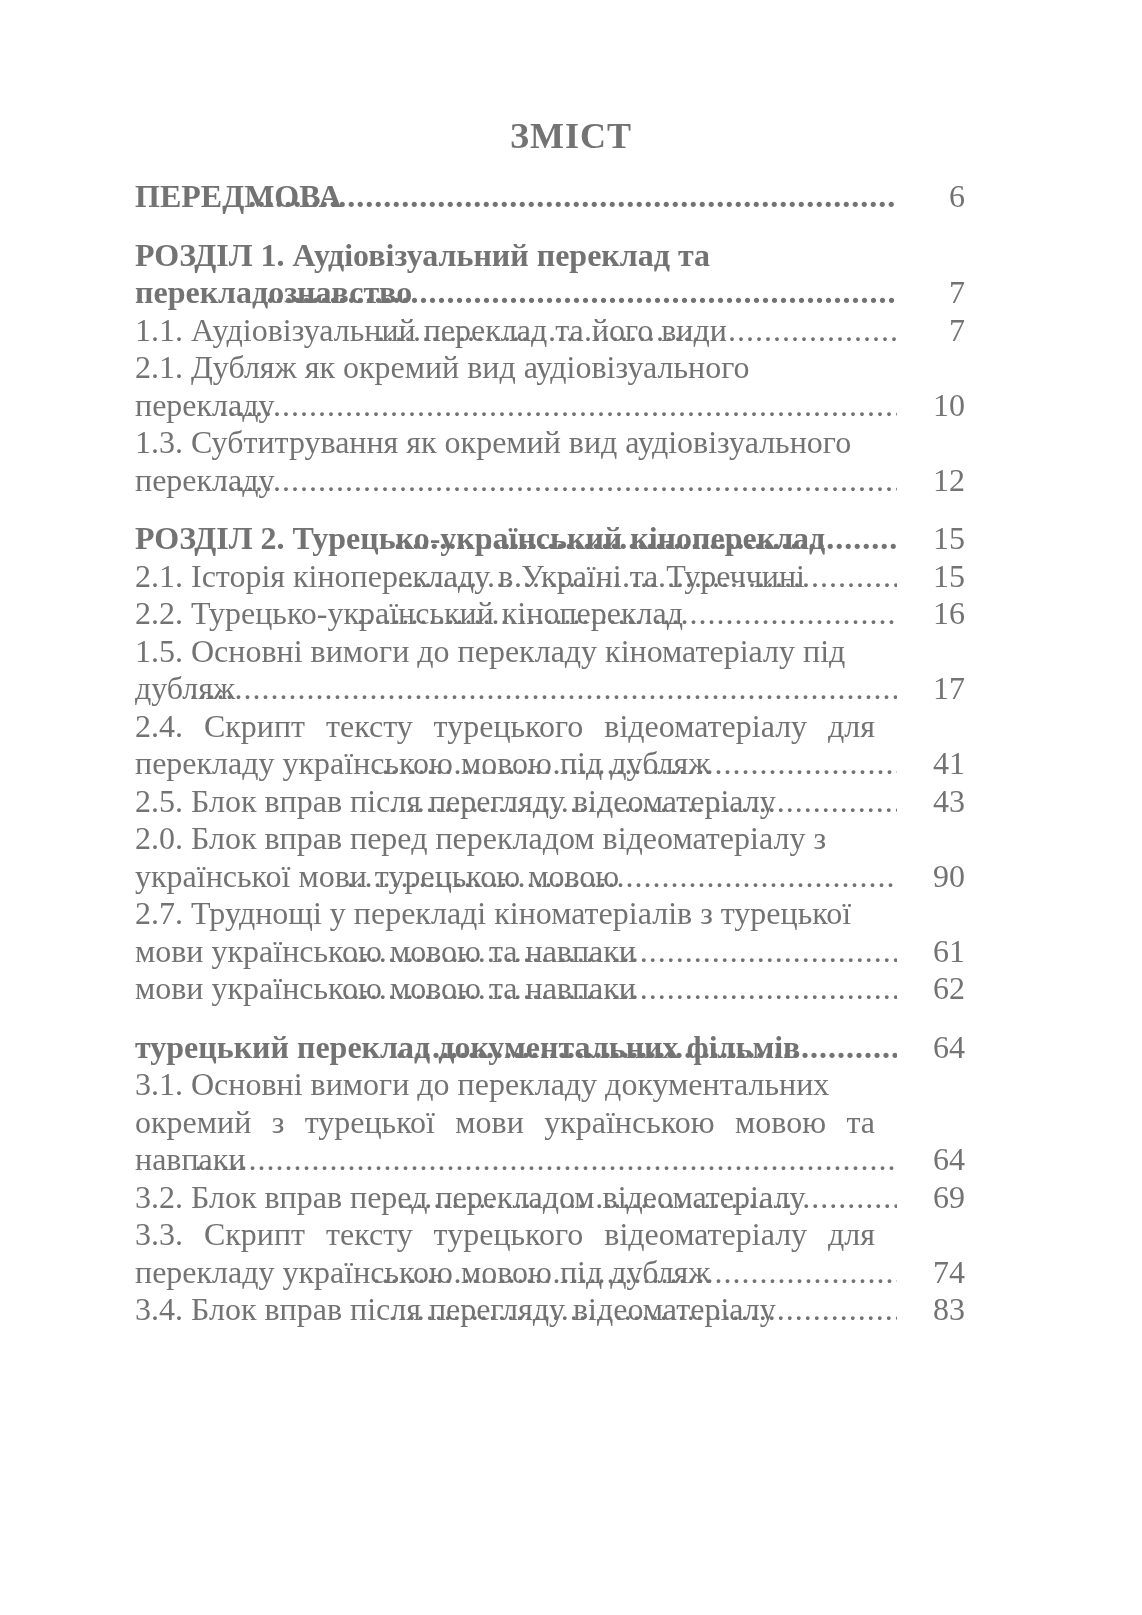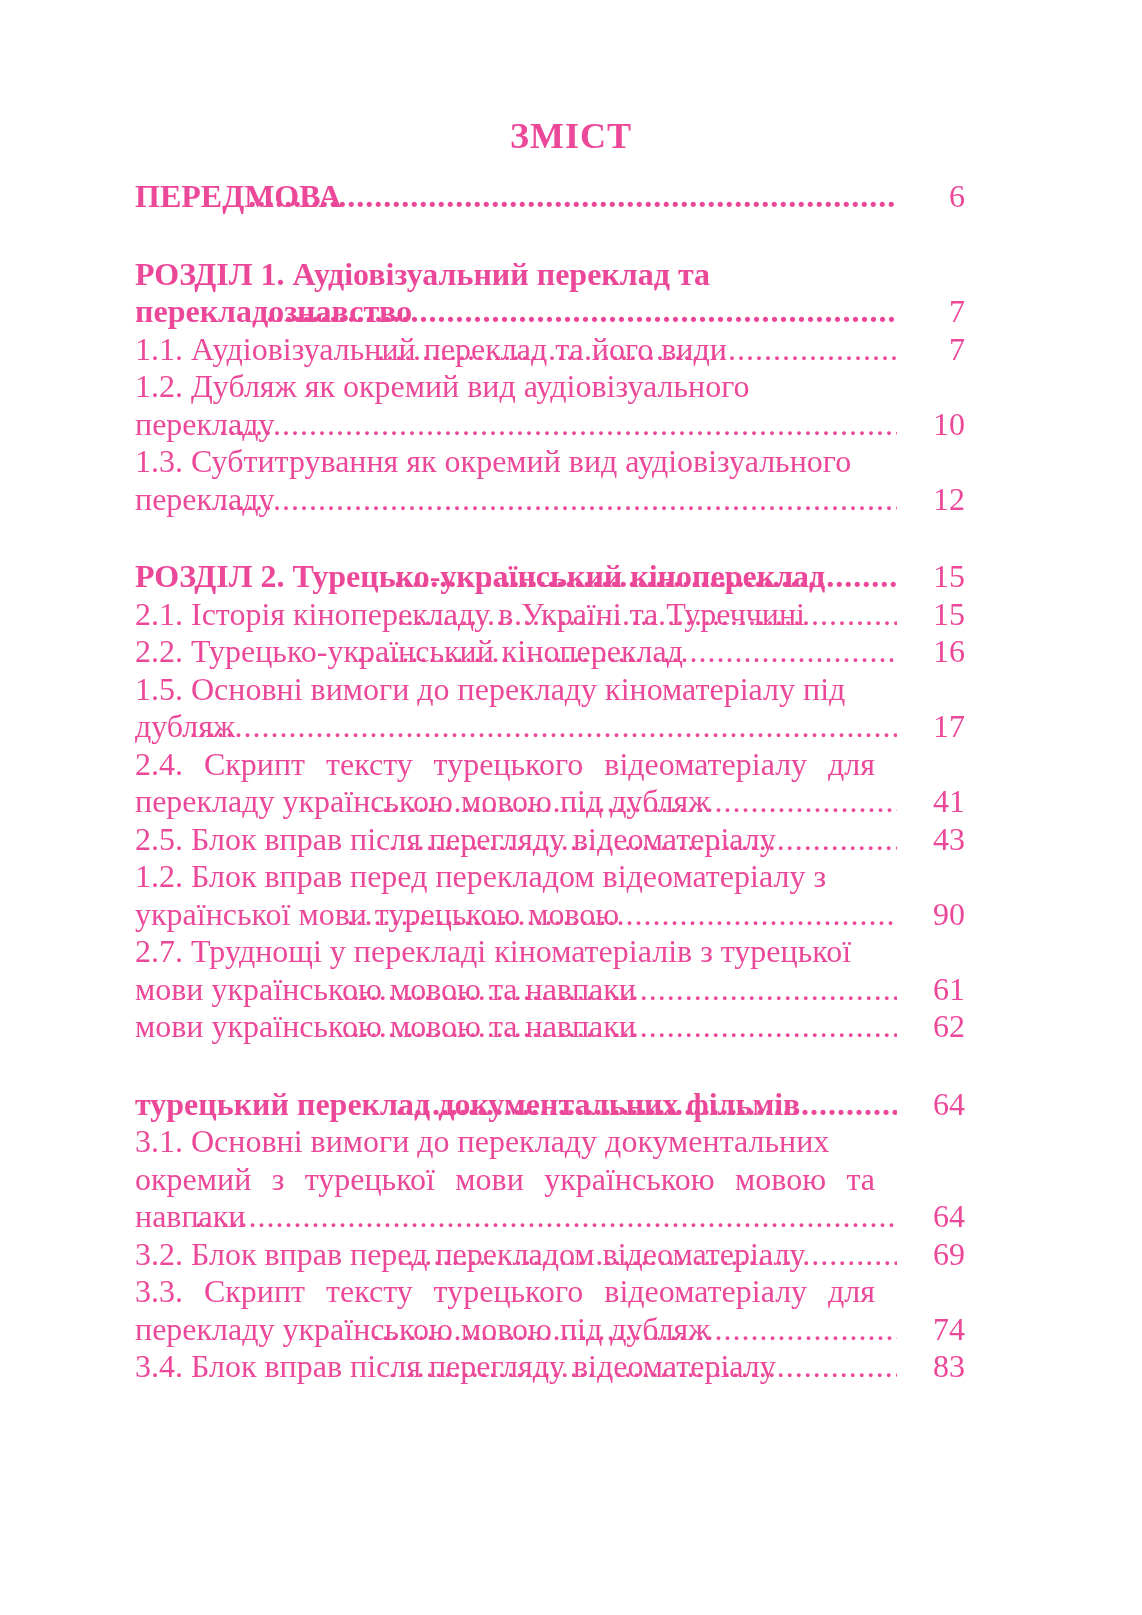--- a/index.html
+++ b/index.html
@@ -5,21 +5,21 @@
   html, body {
     margin: 0;
     padding: 0;
     background: #ffffff;
   }
   .page {
     position: relative;
     width: 1142px;
     height: 1402px;
     background: #ffffff;
-    color: #ec4899;
+    color: #737373;
     font-family: "Liberation Serif", "DejaVu Serif", serif;
     font-size: 32px;
     overflow: hidden;
     text-decoration: underline;
   }
   .content {
     position: absolute;
     left: 135px;
     top: 0;
     width: 872px;
@@ -29,21 +29,21 @@
     font-size: 36px;
     font-weight: bold;
     line-height: 40px;
     text-align: center;
     letter-spacing: 1px;
   }
   .entries {
     margin-top: 22px;
   }
   .entry.gap-before {
-    margin-top: 40px;
+    margin-top: 21px;
   }
   .entry.bold {
     font-weight: bold;
   }
   .row {
     display: flex;
     align-items: baseline;
     width: 830px;
     line-height: 37.5px;
     white-space: nowrap;
@@ -114,21 +114,21 @@
         </div>
         <div class="entry">
           <div class="row">
             <span class="txt">1.1. Аудіовізуальний переклад та його види </span>
             <span class="leader after-space"></span>
             <span class="pg">7</span>
           </div>
         </div>
         <div class="entry">
           <div class="row">
-            <span class="txt">1.2. Дубляж як окремий вид аудіовізуального</span>
+            <span class="txt">2.1. Дубляж як окремий вид аудіовізуального</span>
           </div>
           <div class="row">
             <span class="txt">перекладу </span>
             <span class="leader after-space"></span>
             <span class="pg">10</span>
           </div>
         </div>
         <div class="entry">
           <div class="row">
             <span class="txt">1.3. Субтитрування як окремий вид аудіовізуального</span>
@@ -182,21 +182,21 @@
         </div>
         <div class="entry">
           <div class="row">
             <span class="txt">2.5. Блок вправ після перегляду відеоматеріалу </span>
             <span class="leader after-space"></span>
             <span class="pg">43</span>
           </div>
         </div>
         <div class="entry">
           <div class="row">
-            <span class="txt">1.2. Блок вправ перед перекладом відеоматеріалу з</span>
+            <span class="txt">2.0. Блок вправ перед перекладом відеоматеріалу з</span>
           </div>
           <div class="row">
             <span class="txt">української мови турецькою мовою </span>
             <span class="leader after-space"></span>
             <span class="pg">90</span>
           </div>
         </div>
         <div class="entry">
           <div class="row">
             <span class="txt">2.7. Труднощі у перекладі кіноматеріалів з турецької</span>

